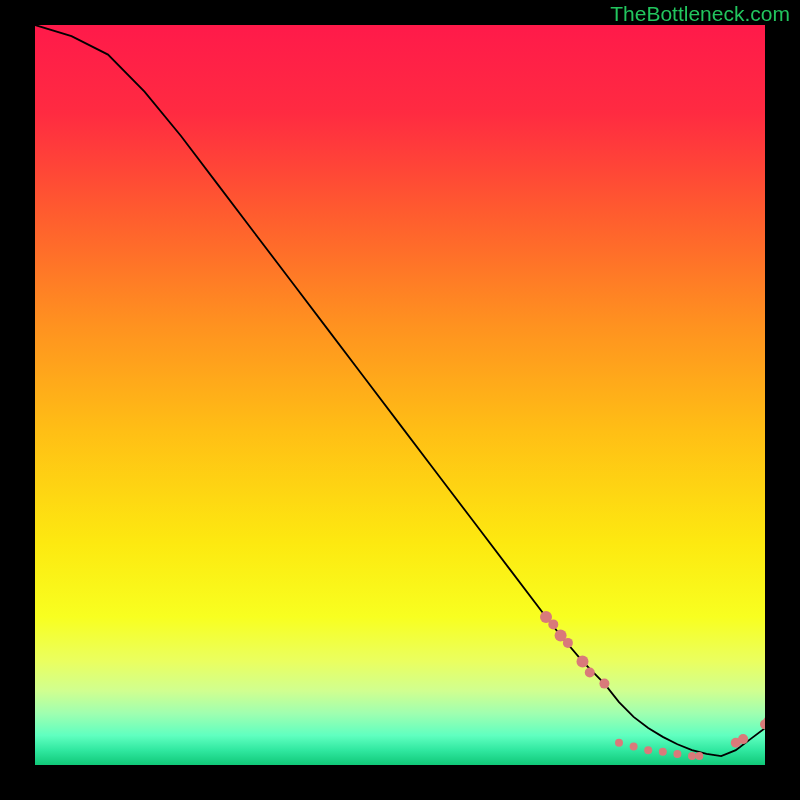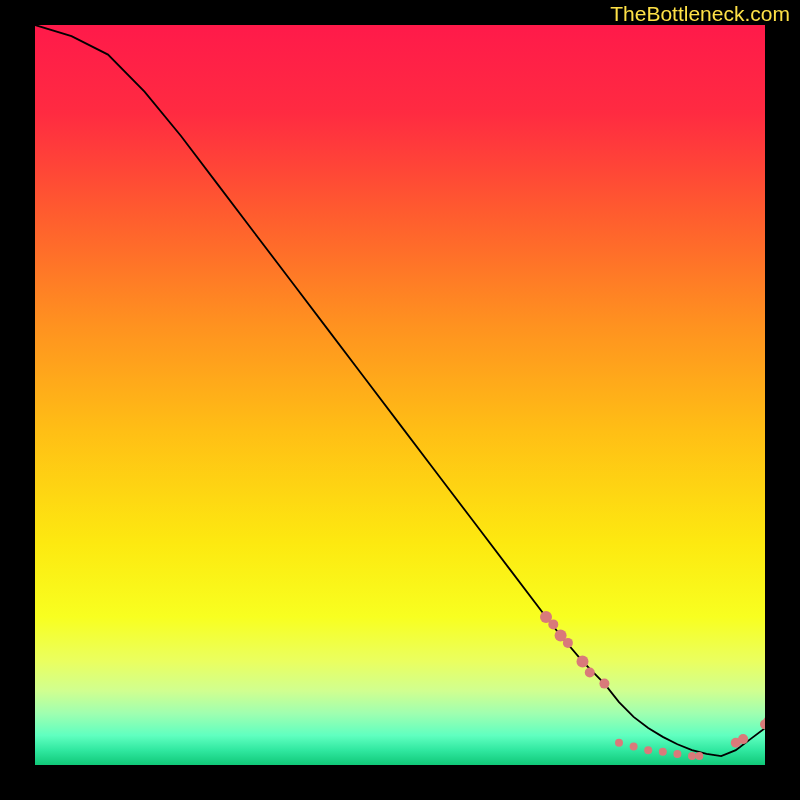--- a/index.html
+++ b/index.html
@@ -7,21 +7,21 @@
     width: 800px;
     height: 800px;
     background: #000;
     position: relative;
     font-family: Arial, sans-serif;
   }
   .watermark {
     position: absolute;
     top: 2px;
     right: 10px;
-    color: #fde047;
+    color: #22c55e;
     font-size: 21px;
     z-index: 10;
   }
   .plot-area {
     position: absolute;
     left: 35px;
     top: 25px;
     width: 730px;
     height: 740px;
     overflow: hidden;

